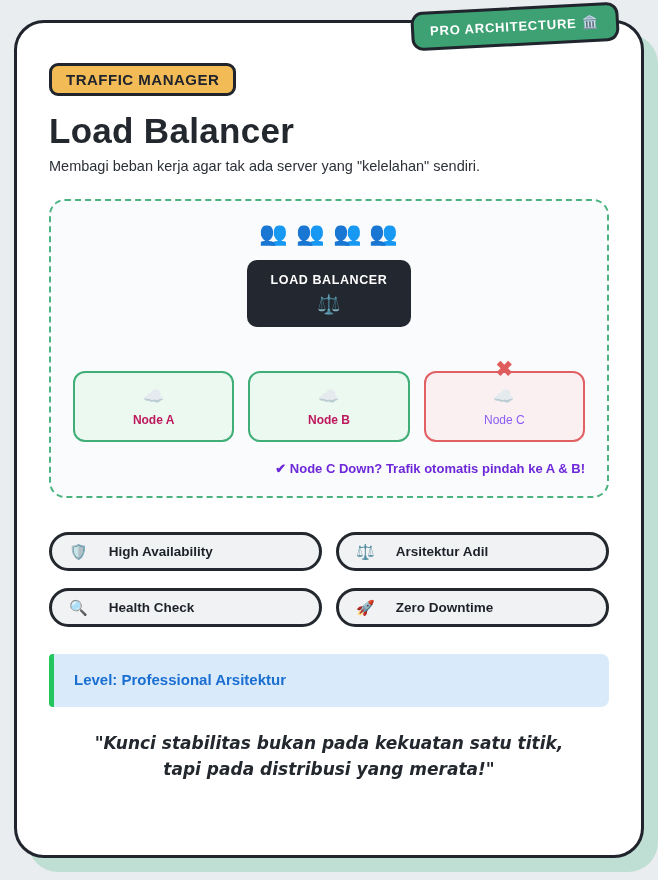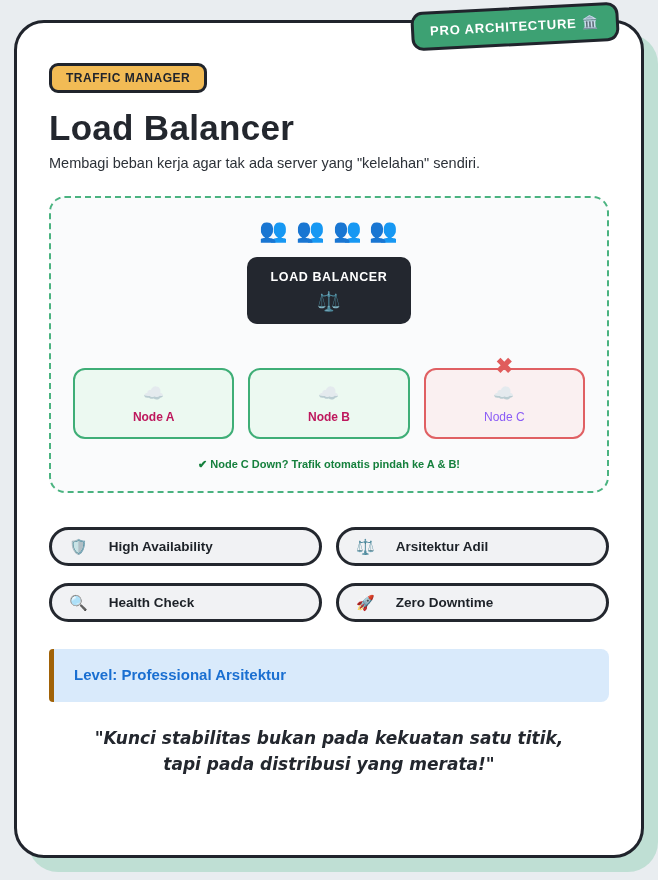--- a/index.html
+++ b/index.html
@@ -36,21 +36,21 @@
     z-index: 5;
   }
   .pro-badge .icon { margin-left: 6px; }
   .content { padding: 40px 32px 0; height: 100%; }
   .tag-badge {
     display: inline-block;
     background: #f2bb55;
     border: 3px solid #20242c;
     border-radius: 9px;
     padding: 5px 14px;
-    font-size: 12px;
+    font-size: 15px;
     font-weight: bold;
     letter-spacing: .5px;
     color: #20242c;
   }
   .title {
     margin-top: 15px;
     font-size: 35px;
     font-weight: 900;
     letter-spacing: .3px;
     color: #23272e;
@@ -101,23 +101,24 @@
     position: absolute;
     top: -15px; left: 50%;
     transform: translateX(-50%);
     font-size: 21px;
     font-weight: 900;
     color: #e05c5c;
     line-height: 1;
   }
   .status-note {
     margin-top: 19px;
-    color: #15803d;
-    font-size: 11px;
+    color: #6d28d9;
+    font-size: 13px;
     font-weight: 600;
+    text-align: right;
   }
   .features {
     margin-top: 34px;
     display: grid;
     grid-template-columns: 1fr 1fr;
     column-gap: 14px;
     row-gap: 17px;
   }
   .pill {
     display: flex;
@@ -127,21 +128,21 @@
     border: 3px solid #23272e;
     border-radius: 999px;
     padding: 8px 17px;
     height: 39px;
   }
   .pill-icon { font-size: 15px; line-height: 1; }
   .pill-label { font-size: 13.5px; font-weight: bold; color: #1d2228; padding-left: 10px; }
   .level-box {
     margin-top: 27px;
     background: #d9eafb;
-    border-left: 5px solid #a16207;
+    border-left: 5px solid #22c55e;
     border-radius: 4px 8px 8px 4px;
     padding: 17px 20px 19px;
   }
   .level-title { color: #1a6fd1; font-size: 15px; font-weight: bold; }
   .level-body { margin-top: 9px; font-size: 13.5px; line-height: 1.6; color: #21252b; }
   .level-body b { font-weight: bold; }
   .quote {
     margin-top: 23px;
     text-align: center;
     font-size: 17px;

